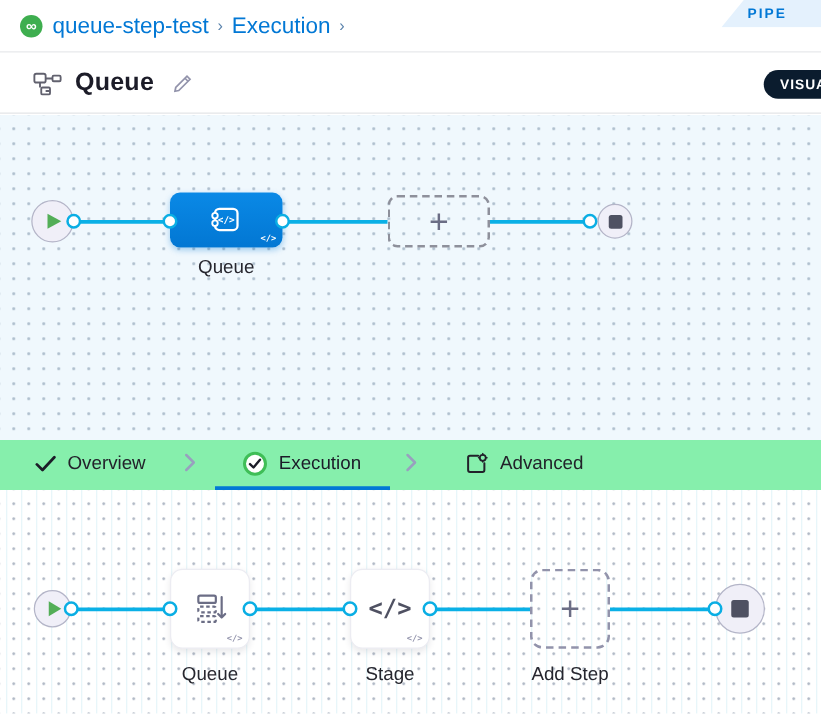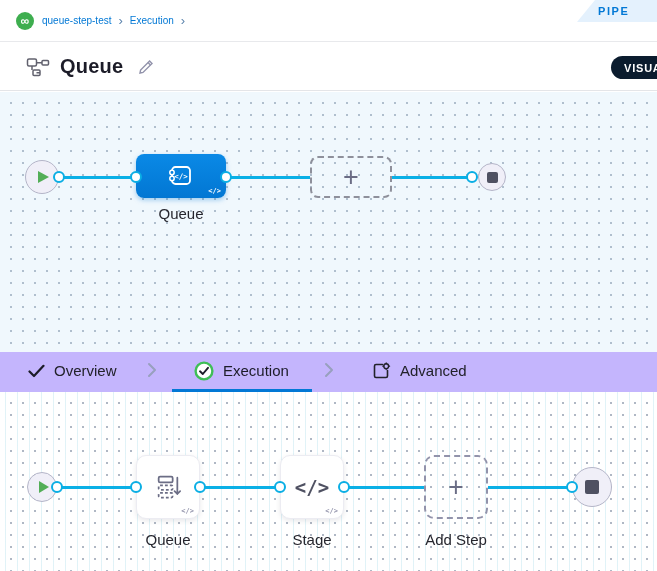--- a/index.html
+++ b/index.html
@@ -4,21 +4,21 @@
 <style>
   * { margin:0; padding:0; box-sizing:border-box; }
   body { font-family:"Liberation Sans", sans-serif; background:#fff; }
   .screen { position:relative; width:657px; height:571px; overflow:hidden; background:#fff; }
 
   
   .breadcrumb-bar { position:absolute; top:0; left:0; width:657px; height:42px;
     background:#fff; border-bottom:1px solid #E8E9EC; display:flex; align-items:center; padding-left:16px; }
   .logo-circle { width:18px; height:18px; border-radius:50%; background:#3EAE4F; color:#fff;
     display:flex; align-items:center; justify-content:center; font-size:12px; font-weight:bold; margin-right:8px; }
-  .crumb { color:#0278D5; font-size:10px; font-weight:500; cursor:pointer; }
+  .crumb { color:#0278D5; font-size:18px; font-weight:500; cursor:pointer; }
   .crumb-sep { color:#5C84AD; font-size:13px; margin:0 7px; font-weight:400; }
   .corner-tag { position:absolute; top:0; right:-6px; height:22px; width:94px; background:#E4F1FD;
     clip-path:polygon(26px 0, 100% 0, 100% 100%, 8px 100%);
     display:flex; align-items:center; padding-left:29px;
     color:#0278D5; font-size:11px; font-weight:bold; letter-spacing:1.6px; }
 
   
   .title-bar { position:absolute; top:43px; left:0; width:657px; height:48px; background:#fff;
     border-bottom:1px solid #E4E5E8; display:flex; align-items:center; padding-left:26px; overflow:hidden; }
   .pipeline-icon { margin-right:10px; display:flex; }
@@ -62,21 +62,21 @@
   .plus-glyph { font-size:27px; font-weight:300; color:#6B6D85; line-height:1; }
 
   .node-label { position:absolute; text-align:center; font-size:15px; color:#26262E; z-index:3; }
 
   .step-card { position:absolute; width:64px; height:64px; border-radius:10px; background:#fff;
     border:1px solid #ECECF2; box-shadow:0 2px 5px rgba(40,41,61,.10); z-index:2;
     display:flex; align-items:center; justify-content:center; cursor:pointer; }
   .code-glyph { font-family:"DejaVu Sans Mono", monospace; font-size:19px; font-weight:bold; color:#4F5162; }
 
   
-  .tab-bar { position:absolute; top:352px; left:0; width:657px; height:40px; background:#c4b5fd; }
+  .tab-bar { position:absolute; top:352px; left:0; width:657px; height:40px; background:#86efac; }
   .tab { position:absolute; top:0; height:37px; display:flex; align-items:center; gap:9px; cursor:pointer; }
   .tab-label { font-size:15px; color:#22222A; }
   .tab-label.active { font-weight:normal; color:#1C1C28; }
   .tab-chevron { position:absolute; top:10px; }
   .tab-underline { position:absolute; left:172px; bottom:0; width:140px; height:3.5px; background:#0278D5; }
 </style>
 </head>
 <body>
 
 <div class="screen">

